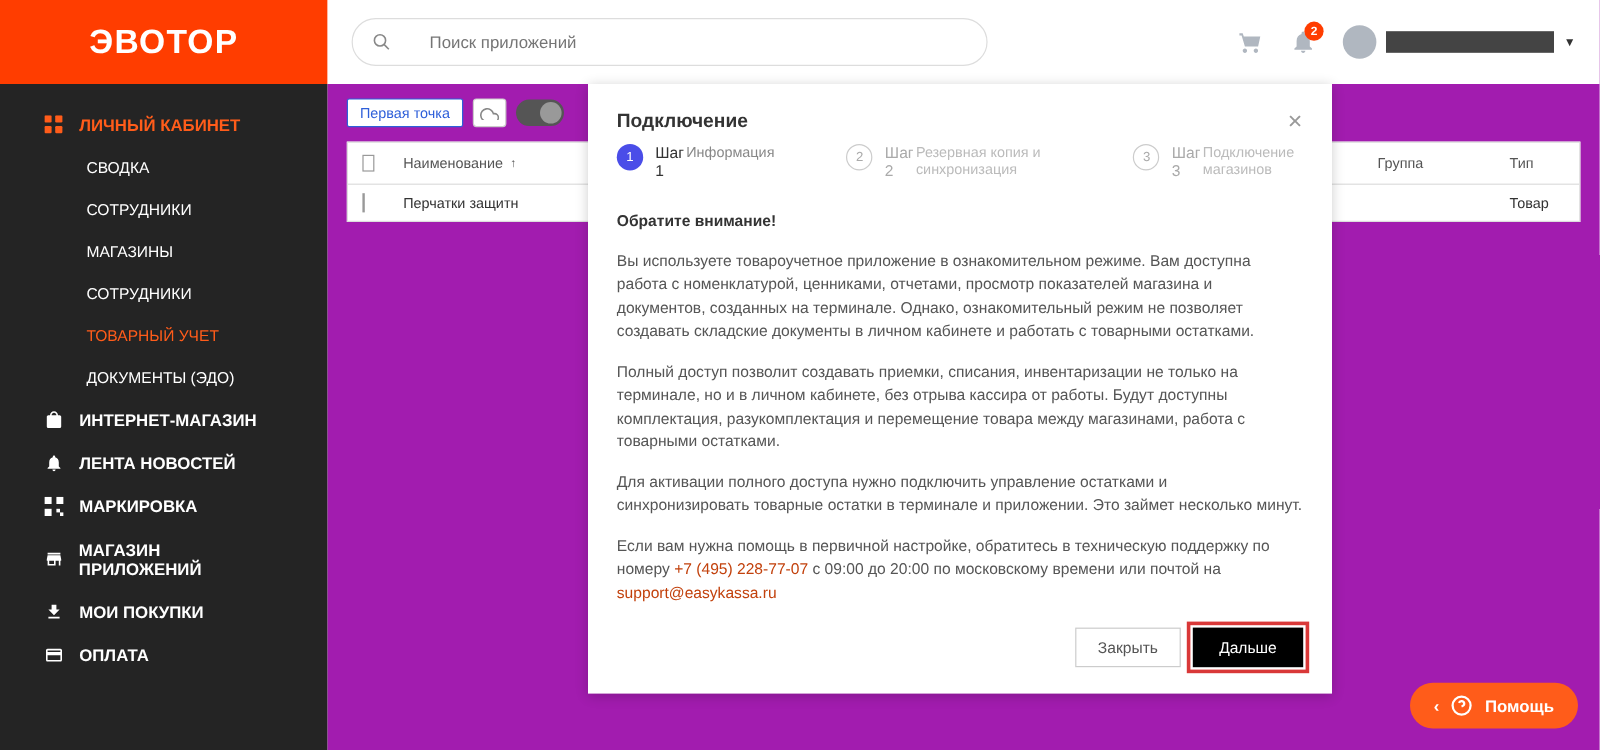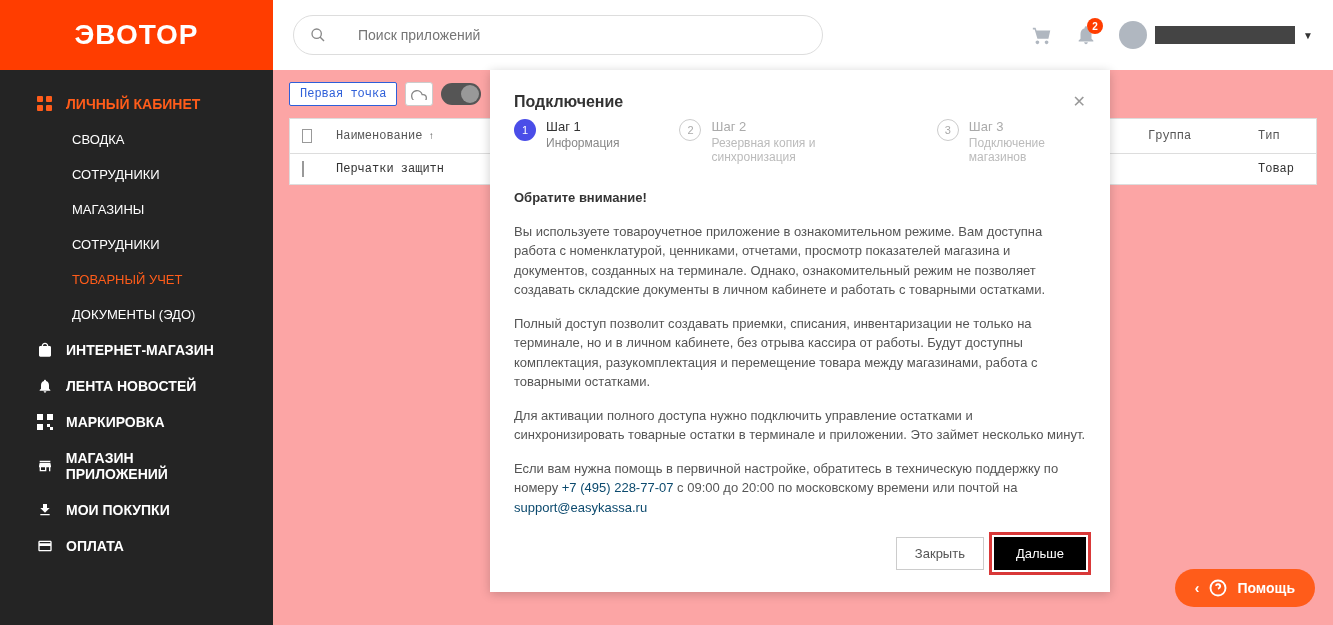--- a/index.html
+++ b/index.html
@@ -23,21 +23,21 @@
 
 .main { display: flex; height: 555px; }
 .sidebar { width: 273px; background: #242424; color: #fff; padding: 16px 16px; overflow-y: auto; }
 .sidebar-item { display: flex; align-items: center; padding: 10px 20px; font-size: 14px; font-weight: bold; cursor: pointer; gap: 12px; }
 .sidebar-item.top-level { color: #fff; }
 .sidebar-item.sub { padding-left: 56px; font-weight: normal; font-size: 13px; color: #fff; }
 .sidebar-item.active-section { color: #ff5c1a; }
 .sidebar-item.active-sub { color: #ff5c1a; }
 .sidebar-icon { width: 18px; display: flex; justify-content: center; }
 
-.content { flex: 1; background: #fca5a5; position: relative; font-family: Liberation Mono, monospace; }
+.content { flex: 1; background: #a21caf; position: relative; }
 .content-toolbar { display: flex; align-items: center; gap: 8px; padding: 12px 16px; }
 .loc-chip { border: 1px solid #2e5fd9; color: #2e5fd9; padding: 4px 10px; border-radius: 2px; font-size: 12px; background: #fff; }
 .cloud-icon-btn { border: 1px solid #ccc; width: 28px; height: 24px; background: #fff; border-radius: 3px; display: flex; align-items: center; justify-content: center; color: #888; }
 .toggle-btn { width: 40px; height: 22px; background: #555; border-radius: 11px; position: relative; }
 .toggle-btn::after { content: ''; position: absolute; right: 2px; top: 2px; width: 18px; height: 18px; background: #999; border-radius: 50%; display:flex; align-items:center; justify-content:center; }
 .toolbar-right { margin-left: auto; display: flex; gap: 10px; }
 .toolbar-btn { border: 1px solid #ccc; padding: 4px 10px; background: #fff; font-size: 12px; display: flex; align-items: center; gap: 5px; color: #555; }
 .info-btn { border: 1px solid #ccc; width: 24px; height: 24px; background: #fff; color: #ff3d00; font-style: italic; font-weight: bold; display: flex; align-items: center; justify-content: center; }
 .help-btn-small { border: 1px solid #ccc; width: 24px; height: 24px; background: #fff; color: #555; display: flex; align-items: center; justify-content: center; }
 
@@ -55,29 +55,29 @@
 .checkbox { width: 14px; height: 14px; border: 1px solid #999; }
 .modal { position: absolute; top: 70px; left: 490px; width: 620px; background: #fff; box-shadow: 0 2px 10px rgba(0,0,0,0.2); padding: 22px 24px; }
 .modal-header { display: flex; justify-content: space-between; align-items: center; margin-bottom: 8px; }
 .modal-title { font-size: 16px; font-weight: bold; color: #333; }
 .modal-close { color: #999; font-size: 16px; cursor: pointer; }
 .steps { display: flex; gap: 60px; margin-bottom: 24px; }
 .step { display: flex; gap: 10px; }
 .step-num { width: 22px; height: 22px; border-radius: 50%; display: flex; align-items: center; justify-content: center; font-size: 11px; flex-shrink: 0; }
 .step-num.active { background: #4a4de8; color: #fff; }
 .step-num.inactive { border: 1px solid #ccc; color: #aaa; }
-.step-labels { display: flex; flex-direction: column; gap: 2px; }
+.step-labels { display: flex; flex-direction: row; gap: 2px; }
 .step-title { font-size: 13px; color: #333; }
 .step-title.inactive { color: #aaa; }
 .step-sub { font-size: 12px; color: #888; }
 .step-sub.inactive { color: #bbb; }
 .modal-body { font-size: 13px; color: #555; line-height: 1.5; }
 .modal-body p { margin-bottom: 14px; }
 .attention { font-weight: bold; color: #333; margin-bottom: 10px; }
-.link { color: #0c4a6e; }
+.link { color: #c2410c; }
 .modal-footer { display: flex; justify-content: flex-end; gap: 0; margin-top: 20px; }
 .btn-close { border: 1px solid #ccc; background: #fff; padding: 8px 18px; font-size: 13px; cursor: pointer; color: #555; }
 .btn-next { background: #000000; color: #fff; border: none; padding: 8px 22px; font-size: 13px; cursor: pointer; outline: 3px solid #d93838; outline-offset: 2px; margin-left: 10px; }
 
 .help-fab { position: absolute; bottom: 18px; right: 18px; background: #ff5c1a; color: #fff; border-radius: 22px; padding: 10px 20px; display: flex; align-items: center; gap: 10px; font-size: 14px; font-weight: bold; cursor: pointer; }
 
 svg { display: block; }
 </style>
 </head>
 <body>

